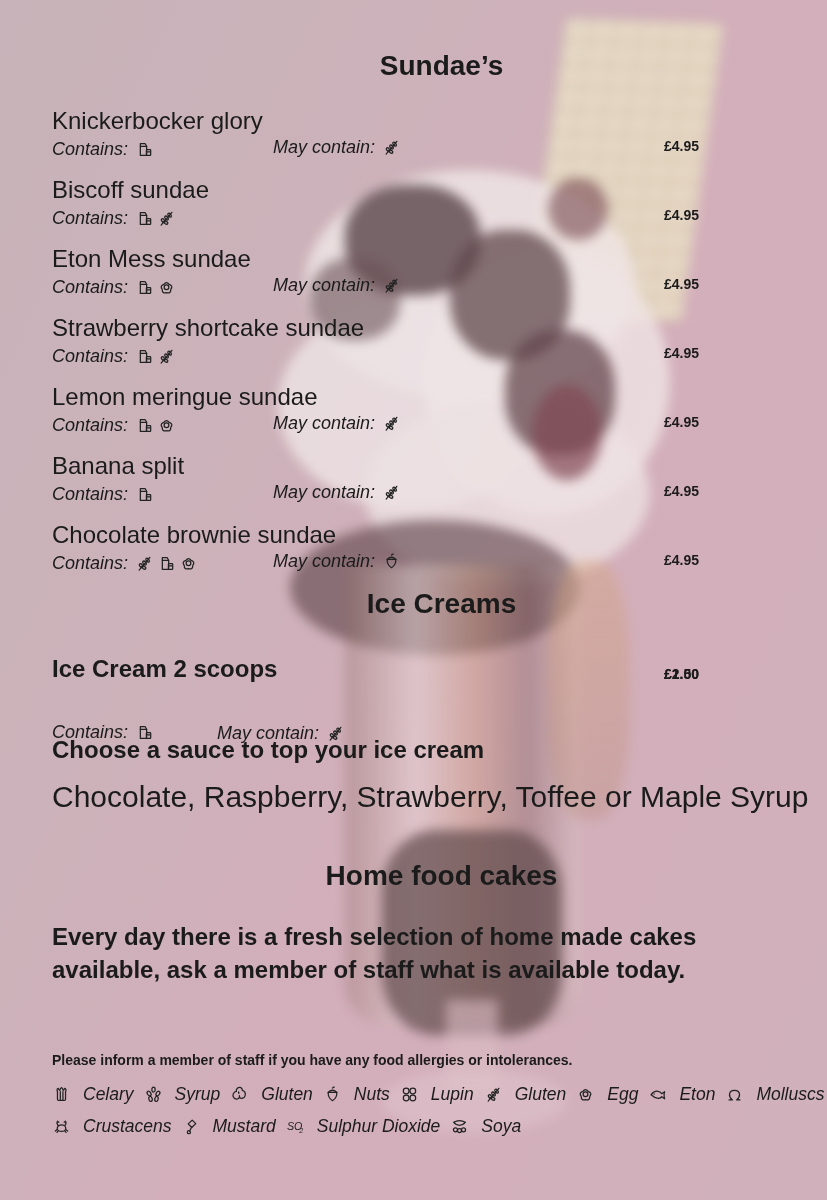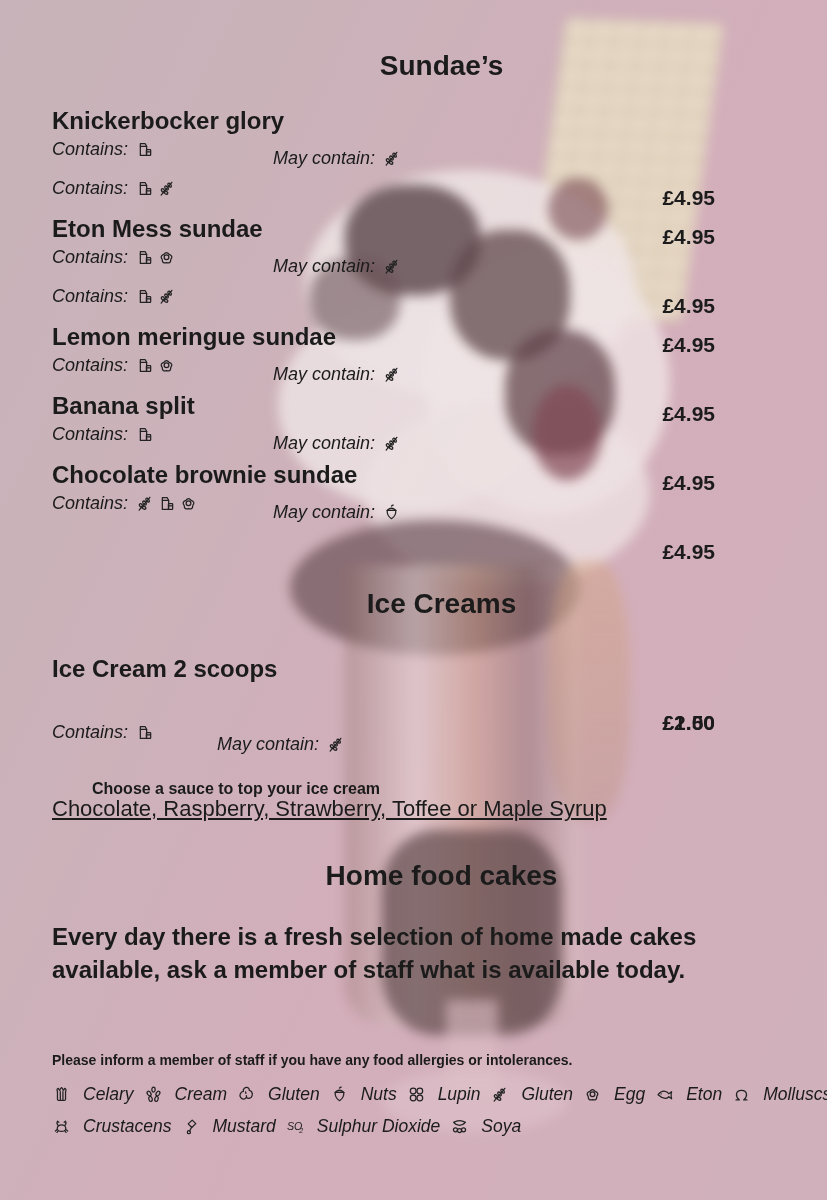--- a/index.html
+++ b/index.html
@@ -36,33 +36,33 @@
   .stem{left:446px;top:1000px;width:52px;height:95px;background:rgba(222,192,198,.6);}
   .foot{left:382px;top:1070px;width:185px;height:62px;border-radius:50%;background:rgba(228,203,209,.55);}
   
   .content{position:absolute;inset:0;z-index:1;}
   .center{position:absolute;left:0;width:100%;text-align:center;}
   .h1{font-size:28px;font-weight:bold;padding-left:28px;}
   #title{top:50px;}
   #ice-title{top:588px;}
   #cakes-title{top:860px;}
   #sundae-item-list{position:absolute;left:52px;right:112px;top:106px;}
-  .item-name{font-size:24px;font-weight:bold;line-height:30px;}
+  .item-name{font-size:24px;font-weight:normal;line-height:30px;}
   .item-details{position:relative;height:27px;font-style:italic;font-size:18px;margin-bottom:9px;padding-top:3px;}
   .lbl{margin-right:7px;}
   .group{white-space:nowrap;}
-  .group.may{position:absolute;left:221px;top:12px;font-style:italic;}
+  .group.may{position:absolute;left:221px;top:1px;font-style:italic;}
   .group.may.may-ice{left:165px;}
-  .price{position:absolute;right:0;top:2px;font-style:normal;font-weight:bold;font-size:21px;margin-top:48px;}
+  .price{position:absolute;right:16px;top:2px;font-style:normal;font-weight:bold;font-size:14px;}
   #ice-item-list{position:absolute;left:52px;right:112px;top:652px;}
   .ice-row{position:relative;font-size:24px;font-weight:bold;line-height:33px;}
   .ice-row .price{top:6px;}
   #ice-allergens{position:absolute;left:52px;right:112px;top:722px;height:27px;font-style:italic;font-size:18px;}
-  #sauce-head{position:absolute;left:52px;top:780px;font-size:16px;font-weight:bold;margin-left:40px;}
-  #sauce-options{position:absolute;left:52px;top:796px;font-size:22px;text-decoration:underline;}
+  #sauce-head{position:absolute;left:52px;top:736px;font-size:24px;font-weight:bold;}
+  #sauce-options{position:absolute;left:52px;top:780px;font-size:30px;}
   #cakes-desc{position:absolute;left:52px;top:920px;width:706px;font-size:24px;font-weight:bold;line-height:33px;}
   #notice{position:absolute;left:52px;top:1052px;font-size:14px;font-weight:bold;}
   .legend{position:absolute;left:52px;display:flex;gap:10px;align-items:center;font-style:italic;font-size:17.5px;white-space:nowrap;}
   #legend1{top:1084px;}
   #legend2{top:1116px;}
   .leg-item{display:inline-flex;align-items:center;gap:9px;}
   .icon{display:inline-block;width:19px;height:19px;vertical-align:-4px;margin-right:3px;}
   .icon svg{width:19px;height:19px;display:block;}
   .icon svg path,.icon svg rect,.icon svg circle,.icon svg ellipse{stroke:#222;stroke-width:1.05;fill:none;stroke-linecap:round;stroke-linejoin:round;}
   .icon svg text{stroke:none;fill:#222;font-family:"Liberation Sans",sans-serif;}
@@ -106,20 +106,21 @@
                   <path d="M10.3 10h2.2"></path>
                 </svg></span></span><span class="group may"><span class="lbl">May contain:</span><span class="icon"><svg viewBox="0 0 16 16">
                   <path d="M3.5 13.5 C5.5 11 8.5 8 12.5 2.8"></path>
                   <ellipse cx="5.2" cy="9.8" rx="1.1" ry="1.9" transform="rotate(-40 5.2 9.8)"></ellipse>
                   <ellipse cx="8" cy="7.6" rx="1.1" ry="1.9" transform="rotate(-40 8 7.6)"></ellipse>
                   <ellipse cx="10.6" cy="5.2" rx="1.1" ry="1.9" transform="rotate(-40 10.6 5.2)"></ellipse>
                   <ellipse cx="7.4" cy="11.4" rx="1.1" ry="1.9" transform="rotate(-60 7.4 11.4)"></ellipse>
                 </svg></span></span><span class="price">£4.95</span></div>
         </div>
         <div class="item">
+          <div class="item-name">Biscoff sundae</div>
           <div class="item-details"><span class="group"><span class="lbl">Contains:</span><span class="icon"><svg viewBox="0 0 16 16">
                   <path d="M4.5 3h4l1.3 2.3V13H4.5z"></path>
                   <path d="M4.5 5.3h5.3"></path>
                   <rect x="9.6" y="8.2" width="3.6" height="4.8" rx="0.5"></rect>
                   <path d="M10.3 10h2.2"></path>
                 </svg></span><span class="icon"><svg viewBox="0 0 16 16">
                   <path d="M3.5 13.5 C5.5 11 8.5 8 12.5 2.8"></path>
                   <ellipse cx="5.2" cy="9.8" rx="1.1" ry="1.9" transform="rotate(-40 5.2 9.8)"></ellipse>
                   <ellipse cx="8" cy="7.6" rx="1.1" ry="1.9" transform="rotate(-40 8 7.6)"></ellipse>
                   <ellipse cx="10.6" cy="5.2" rx="1.1" ry="1.9" transform="rotate(-40 10.6 5.2)"></ellipse>
@@ -138,20 +139,21 @@
                   <circle cx="8" cy="7.8" r="2"></circle>
                 </svg></span></span><span class="group may"><span class="lbl">May contain:</span><span class="icon"><svg viewBox="0 0 16 16">
                   <path d="M3.5 13.5 C5.5 11 8.5 8 12.5 2.8"></path>
                   <ellipse cx="5.2" cy="9.8" rx="1.1" ry="1.9" transform="rotate(-40 5.2 9.8)"></ellipse>
                   <ellipse cx="8" cy="7.6" rx="1.1" ry="1.9" transform="rotate(-40 8 7.6)"></ellipse>
                   <ellipse cx="10.6" cy="5.2" rx="1.1" ry="1.9" transform="rotate(-40 10.6 5.2)"></ellipse>
                   <ellipse cx="7.4" cy="11.4" rx="1.1" ry="1.9" transform="rotate(-60 7.4 11.4)"></ellipse>
                 </svg></span></span><span class="price">£4.95</span></div>
         </div>
         <div class="item">
+          <div class="item-name">Strawberry shortcake sundae</div>
           <div class="item-details"><span class="group"><span class="lbl">Contains:</span><span class="icon"><svg viewBox="0 0 16 16">
                   <path d="M4.5 3h4l1.3 2.3V13H4.5z"></path>
                   <path d="M4.5 5.3h5.3"></path>
                   <rect x="9.6" y="8.2" width="3.6" height="4.8" rx="0.5"></rect>
                   <path d="M10.3 10h2.2"></path>
                 </svg></span><span class="icon"><svg viewBox="0 0 16 16">
                   <path d="M3.5 13.5 C5.5 11 8.5 8 12.5 2.8"></path>
                   <ellipse cx="5.2" cy="9.8" rx="1.1" ry="1.9" transform="rotate(-40 5.2 9.8)"></ellipse>
                   <ellipse cx="8" cy="7.6" rx="1.1" ry="1.9" transform="rotate(-40 8 7.6)"></ellipse>
                   <ellipse cx="10.6" cy="5.2" rx="1.1" ry="1.9" transform="rotate(-40 10.6 5.2)"></ellipse>
@@ -255,21 +257,21 @@
         <span class="leg-item">
           <span class="icon">
             <svg viewBox="0 0 16 16">
               <ellipse cx="8" cy="3.8" rx="1.4" ry="2.1"></ellipse>
               <ellipse cx="4.3" cy="7.2" rx="1.4" ry="2.1" transform="rotate(-35 4.3 7.2)"></ellipse>
               <ellipse cx="11.7" cy="7.2" rx="1.4" ry="2.1" transform="rotate(35 11.7 7.2)"></ellipse>
               <ellipse cx="5.5" cy="11.7" rx="1.4" ry="2.1" transform="rotate(-15 5.5 11.7)"></ellipse>
               <ellipse cx="10.5" cy="11.7" rx="1.4" ry="2.1" transform="rotate(15 10.5 11.7)"></ellipse>
             </svg>
           </span>
-          <span class="leg-label">Cream</span>
+          <span class="leg-label">Syrup</span>
         </span>
         <span class="leg-item">
           <span class="icon">
             <svg viewBox="0 0 16 16">
               <path d="M5.6 2.6 C3.4 3.2 2.6 6 4.4 7.4 C2.6 8.8 3 12.2 5.6 13 C7.6 13.6 9.4 12.2 9.2 10.2 C11.6 10.4 13.2 8.2 12.4 6 C11.6 3.8 9.6 3 8 3.8 C7.4 3 6.6 2.4 5.6 2.6 Z" transform="rotate(35 8 8)"></path>
               <path d="M6.1 6.6 l0.9 0.9 M8.4 8.8 l0.9 0.9" transform="rotate(35 8 8)"></path>
             </svg>
           </span>
           <span class="leg-label">Gluten</span>
         </span>

